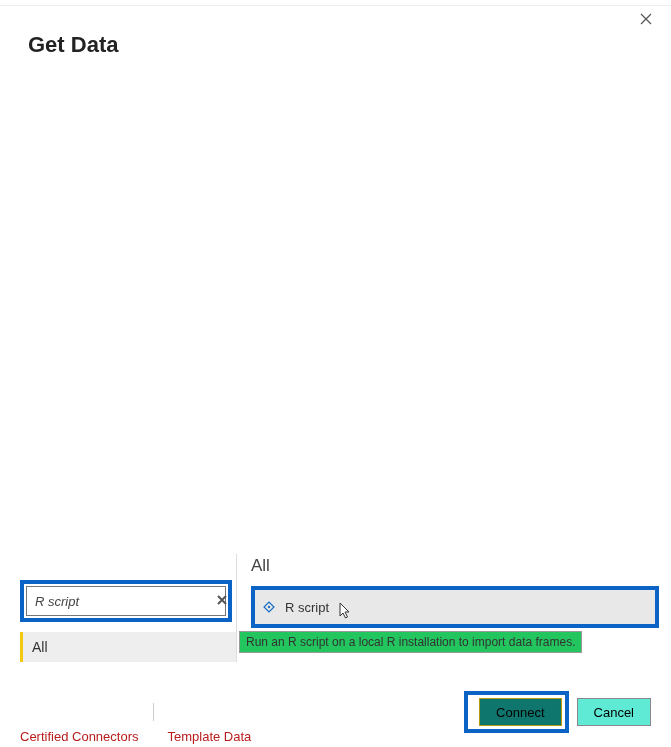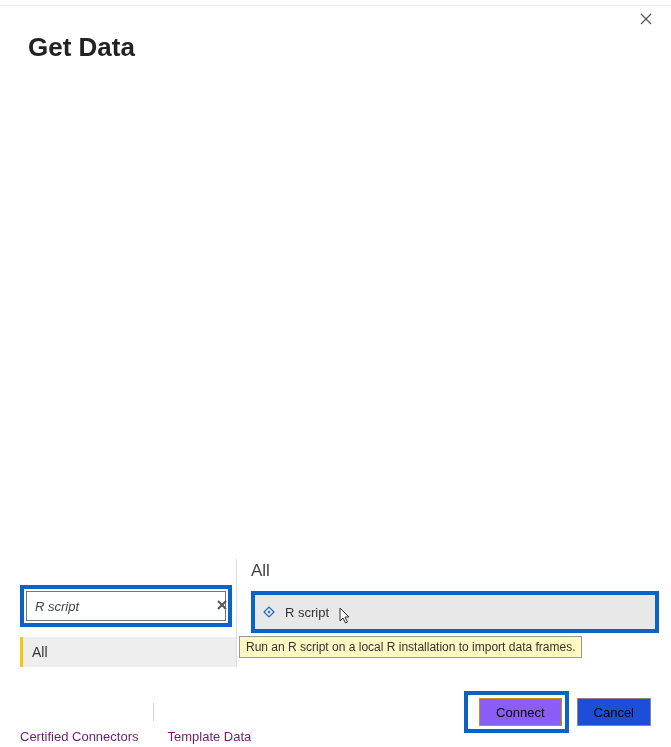--- a/index.html
+++ b/index.html
@@ -24,21 +24,21 @@
     top: 12px;
     right: 16px;
     width: 16px;
     height: 16px;
     cursor: pointer;
     color: #555;
   }
   .close-x svg { width: 14px; height: 14px; stroke: #555; stroke-width: 1.2; }
 
   h1.title {
-    font-size: 26px;
+    font-size: 22px;
     font-weight: 600;
     margin: 26px 0 24px 28px;
     color: #222;
   }
 
   .columns {
     display: flex;
     align-items: flex-end;
     height: 580px;
   }
@@ -125,63 +125,63 @@
 
   .cursor-img {
     position: absolute;
     width: 14px; height: 18px;
     pointer-events: none;
   }
   .cursor-img svg { width: 14px; height: 18px; }
 
   .tooltip {
     position: absolute;
-    background: #fef9c3;
+    background: #22c55e;
     border: 1px solid #999;
     padding: 3px 6px;
     font-size: 12px;
     color: #333;
     white-space: nowrap;
   }
 
   .footer {
     position: absolute;
     left: 0; right: 0;
     bottom: 18px;
     height: 34px;
     display: flex;
     align-items: center;
     padding: 0 20px;
   }
   .footer a {
-    color: #701a75;
+    color: #b91c1c;
     text-decoration: none;
     font-size: 13px;
     cursor: pointer;
     margin-top: 48px;
   }
   .footer .divider {
     width: 1px;
     height: 18px;
     background: #ccc;
     margin: 0 14px;
   }
   .footer .spacer { flex: 1; }
   .btn {
     height: 28px;
     padding: 0 16px;
     border: 1px solid #888;
-    background: #1d4ed8;
+    background: #5eead4;
     font: inherit;
     font-size: 13px;
     cursor: pointer;
     margin-left: 8px;
   }
   .btn.primary {
-    background: #8b5cf6;
+    background: #0f766e;
     border-color: #b89a0b;
   }
 </style>
 </head>
 <body>
 
 <div class="top-edge"></div>
 
 <div class="close-x">
   <svg viewBox="0 0 14 14">

